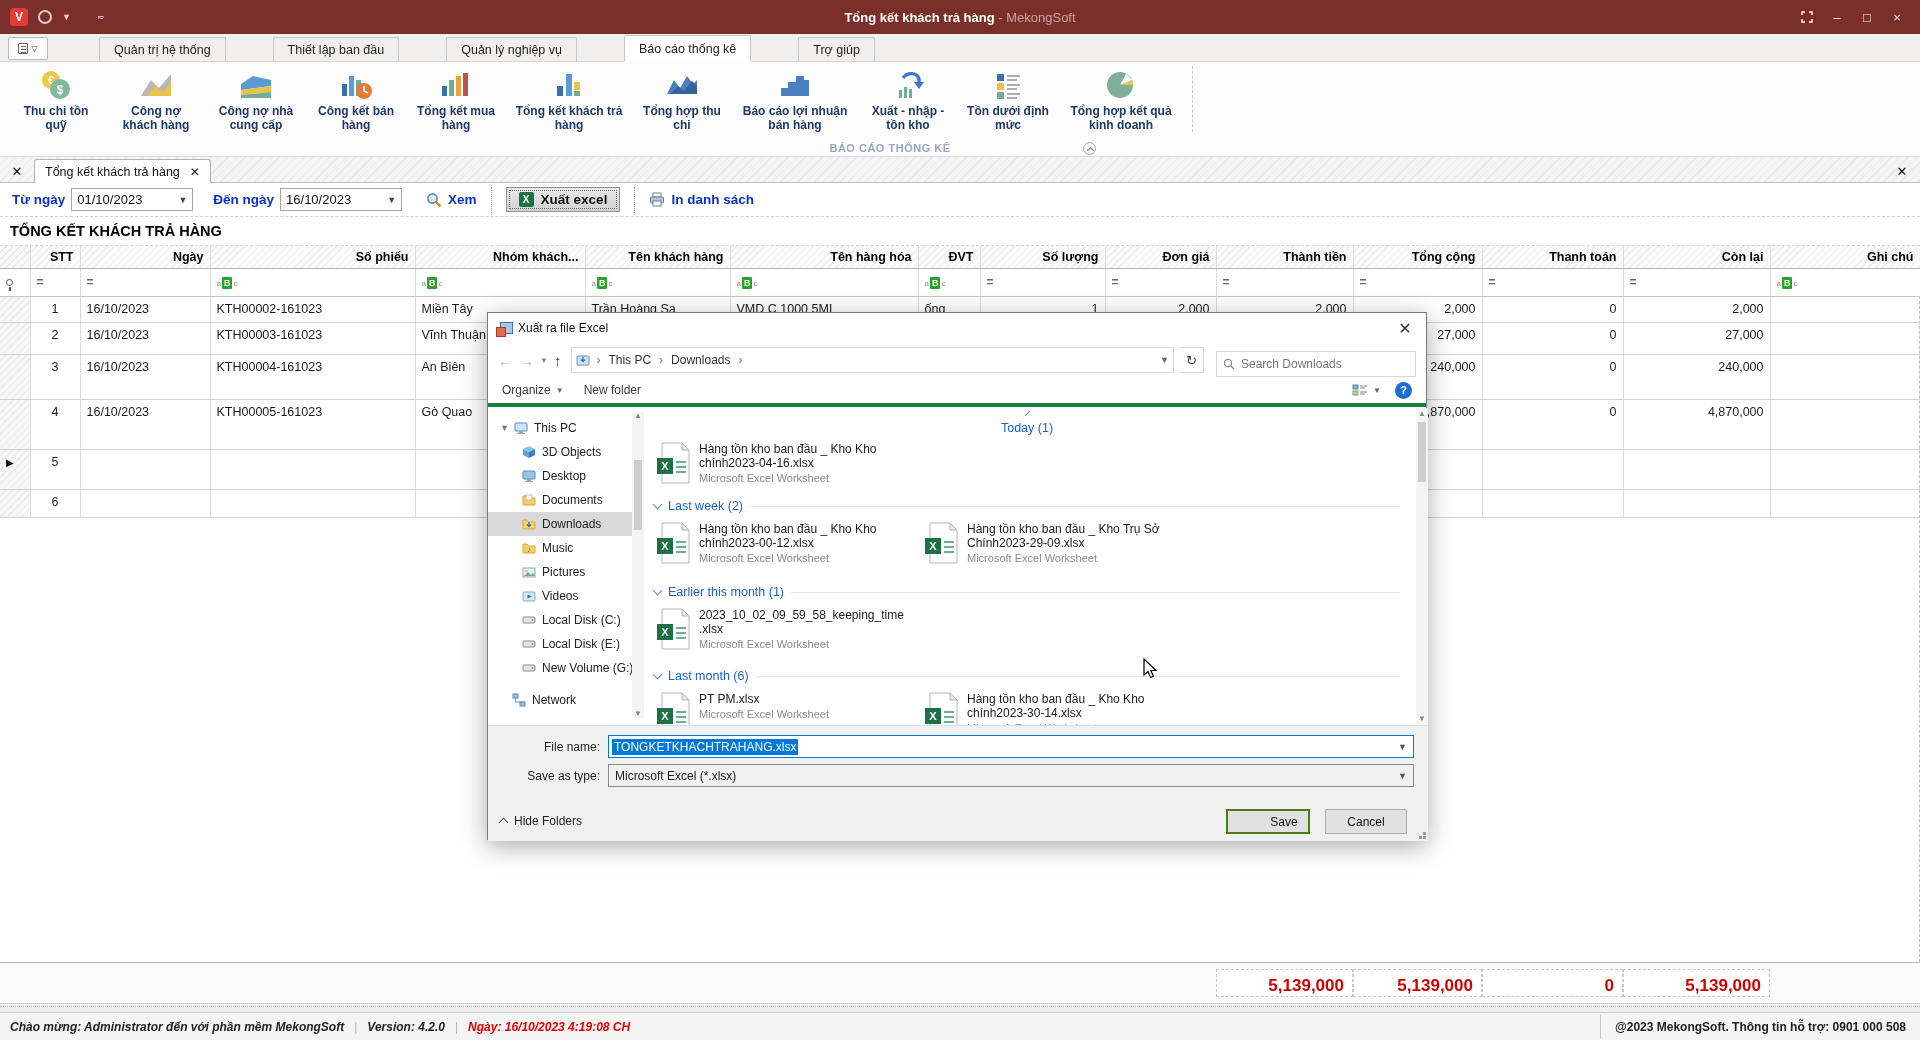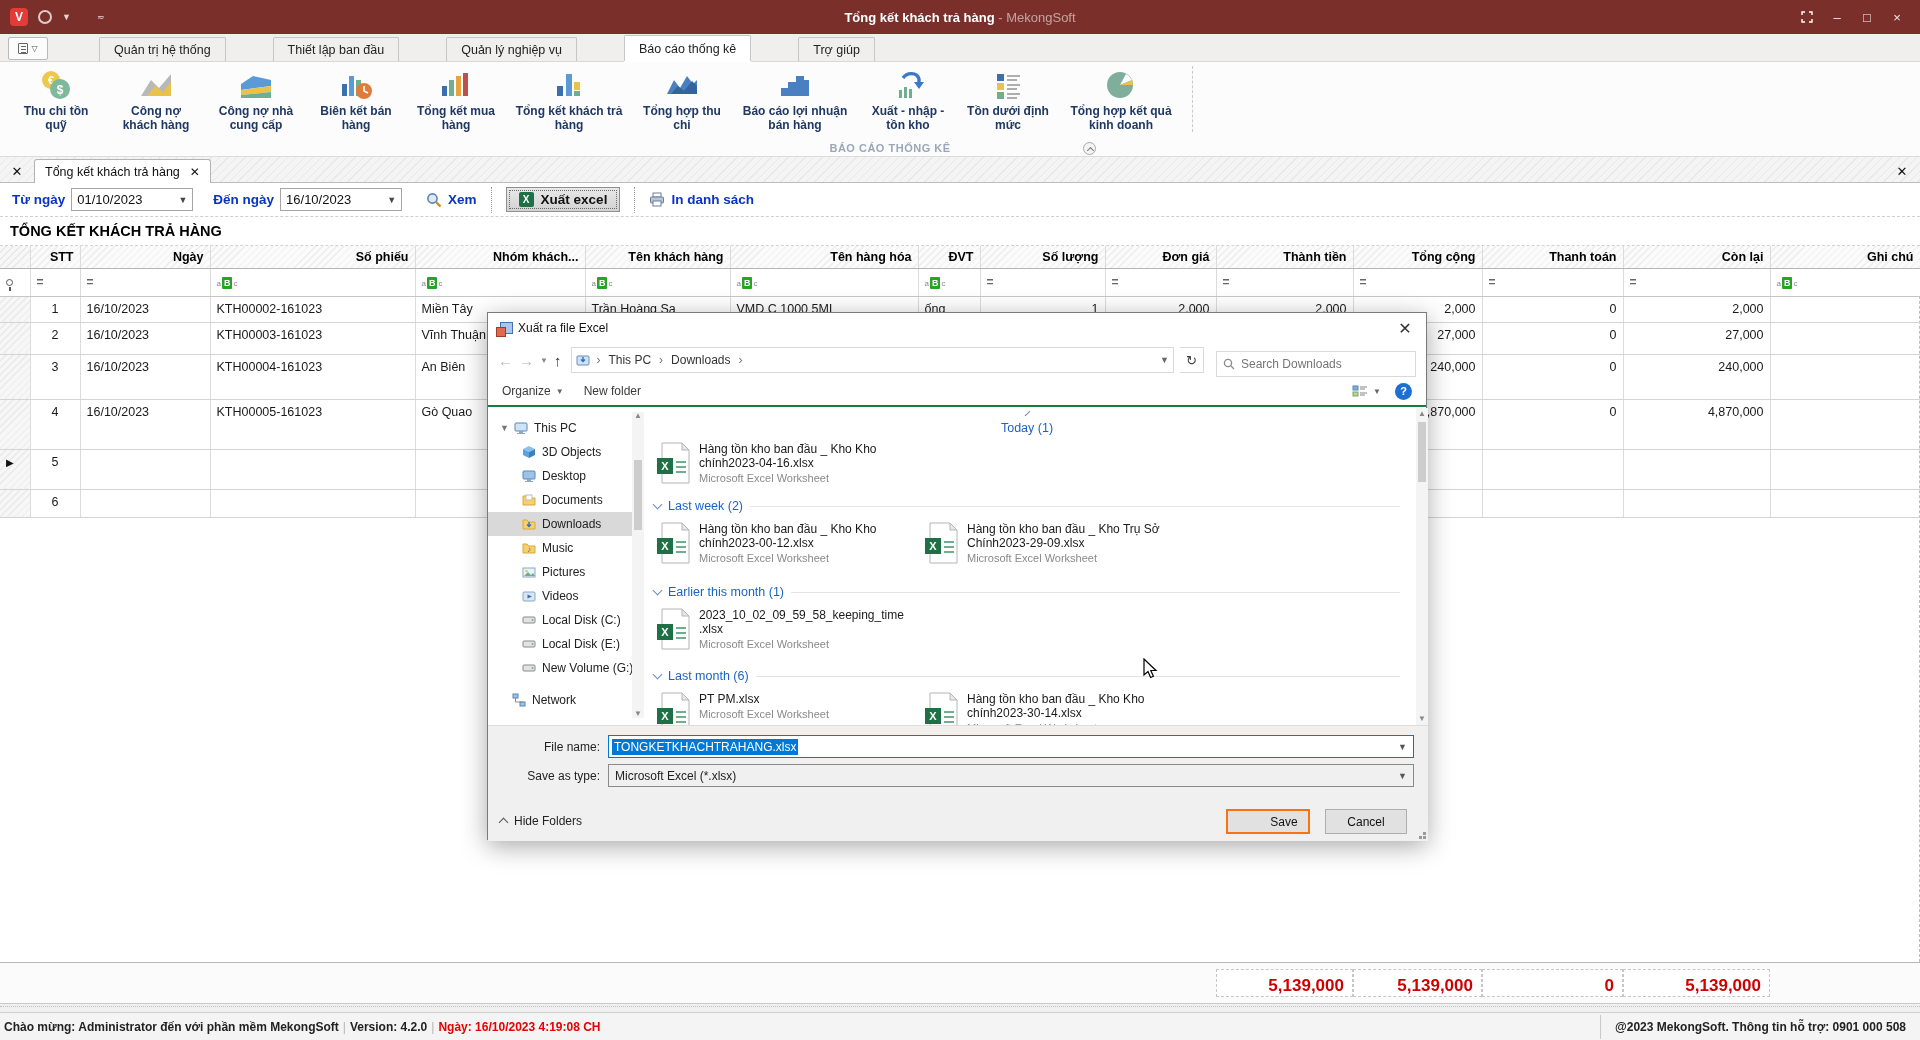--- a/index.html
+++ b/index.html
@@ -78,21 +78,21 @@
   .pin-ic { display:inline-block; width:7px; height:7px; border:1.5px solid #555; border-radius:50%; position:relative; }
   .pin-ic::after { content:""; position:absolute; left:2px; top:7px; width:1.5px; height:4px; background:#555; }
 
   
   .totals { position:absolute; left:0; top:962px; width:1920px; height:42px; background:#fbfbfb; border-top:1px solid #b9b9b9; border-bottom:1px solid #c9c9c9; }
   .tcell { position:absolute; top:6px; height:28px; border:1px dashed #c6c6c6; color:#cf0000; font-weight:bold; text-align:right; padding:6px 8px 0 0; font-size:17px; background:#fff; }
   .gapline { position:absolute; left:0; top:1006px; width:1920px; border-top:1px dotted #bfbfbf; }
 
   
   .statusbar { position:absolute; left:0; top:1012px; width:1920px; height:28px; background:#f4f4f4; border-top:1px solid #cfcfcf; display:flex; align-items:center; font-weight:bold; font-size:12px; color:#222; }
-  .sb-item { padding:0 4px; }
+  .sb-item { padding:0 10px;font-style:italic; }
   .sb-sep { color:#b5b5b5; font-weight:normal; }
   .sb-red { color:#e60000; }
   .sb-right { margin-left:auto; border-left:1px solid #c9c9c9; padding:5px 14px; }
 
   
   .dialog { position:absolute; left:487px; top:312px; width:940px; height:528px; background:#fff; border:1px solid #7a7a7a; box-shadow:0 6px 24px rgba(0,0,0,.35); z-index:10; }
   .dlg-title { height:30px; display:flex; align-items:center; padding:0 6px 0 8px; }
   .dlg-ico { width:15px; height:13px; position:relative; margin-right:7px; }
   .dlg-ico::before { content:""; position:absolute; left:4px; top:0; width:11px; height:10px; background:#aac6e8; border:1px solid #4472a8; }
   .dlg-ico::after { content:""; position:absolute; left:0; top:5px; width:8px; height:8px; background:#e06a4f; border:1px solid #9e3c24; }
@@ -102,21 +102,21 @@
   .nav-arrow { font-size:15px; color:#b5b5b5; }
   .nav-arrow.on { color:#3a3a3a; }
   .nav-drop { font-size:8px; color:#888; }
   .addrbar { display:flex; align-items:center; height:26px; border:1px solid #d9d9d9; flex:1; margin-left:4px; padding:0 4px; gap:6px; }
   .addrbar .crumb { color:#333; font-size:12px; padding:0 2px; }
   .addrbar .chev { color:#777; font-size:12px; }
   .addr-caret { margin-left:auto; font-size:9px; color:#666; }
   .refresh { width:24px; height:26px; border:1px solid #d9d9d9; border-left:none; display:flex; align-items:center; justify-content:center; color:#444; font-size:13px; }
   .searchbox { width:200px; height:26px; border:1px solid #d9d9d9; margin-left:6px; display:flex; align-items:center; padding:0 6px; gap:6px;margin-top:8px; }
   .searchbox input { border:none; outline:none; width:150px; font-size:12px; color:#333; font-family:inherit; }
-  .dlg-cmd { height:30px; display:flex; align-items:center; padding:0 14px; gap:20px; border-bottom:2px solid #15803d; }
+  .dlg-cmd { height:30px; display:flex; align-items:center; padding:0 14px; gap:20px; border-bottom:4px solid #15803d; }
   .cmd-link { font-size:12px; color:#3a3a3a; display:flex; align-items:center; gap:5px; }
   .cmd-right { margin-left:auto; display:flex; align-items:center; gap:14px; }
   .help-ic { width:17px; height:17px; background:#1d6fd1; border-radius:50%; color:#fff; font-size:11px; font-weight:bold; display:flex; align-items:center; justify-content:center; }
   .dlg-body { position:absolute; left:0; top:95px; width:940px; height:317px; display:flex; }
   .tree { width:156px; padding-top:8px; position:relative; }
   .titem { height:24px; display:flex; align-items:center; gap:6px; padding-left:24px; font-size:12px; color:#222; }
   .titem.child { padding-left:34px; }
   .titem.selected { background:#d9d9d9; }
   .titem .chev { font-size:9px; color:#777; margin-left:-12px; width:8px; }
   .titem svg { width:14px; height:14px; flex:none; }
@@ -137,21 +137,21 @@
   .frow { position:absolute; display:flex; align-items:center; }
   .flabel { width:112px; text-align:right; font-size:12px; color:#222; padding-right:8px; }
   .ffield { width:806px; height:23px; border:1px solid #0078d7; background:#fff; display:flex; align-items:center; justify-content:space-between; padding:0 6px 0 3px; }
   .ffield .seltext { background:#0078d7; color:#fff; font-size:12px; padding:1px 2px; }
   .ffield.gray { border:1px solid #8a8a8a; background:#f0f0f0; }
   .ffield.gray .plain { color:#222; font-size:12px; padding-left:3px; }
   .fcaret { font-size:9px; color:#555; }
   .hidefolders { position:absolute; left:12px; top:88px; display:flex; align-items:center; gap:7px; font-size:12px; color:#222; }
   .hf-chev { width:7px; height:7px; border-left:1.5px solid #555; border-top:1.5px solid #555; transform:rotate(45deg); margin-top:3px; }
   .dbtn { position:absolute; top:83px; height:25px; display:flex; align-items:center; justify-content:center; background:#e1e1e1; font-size:12px; color:#111; }
-  .dbtn.save { left:738px; width:84px; border:2px solid #f97316;padding-left:32px; }
+  .dbtn.save { left:738px; width:84px; border:2px solid #4d7c0f;padding-left:32px; }
   .dbtn.cancel { left:837px; width:82px; border:1px solid #adadad; }
   .grip { position:absolute; right:2px; bottom:2px; width:3px; height:3px; background:#9a9a9a; box-shadow:-4px 0 #9a9a9a, 0 -4px #9a9a9a; }
 
   .cursor { position:absolute; left:1143px; top:658px; z-index:50; }
 </style>
 </head>
 <body>
 
 <div class="app">
 
@@ -213,21 +213,21 @@
       <span class="rlabel">Công nợ nhà cung cấp</span>
     </div>
     <div class="ritem">
       <svg viewBox="0 0 34 34">
           <rect x="3" y="16" width="5" height="12" fill="#3a6fb0"></rect>
           <rect x="10" y="8" width="5" height="20" fill="#5b9bd5"></rect>
           <rect x="17" y="12" width="5" height="16" fill="#6fae8f"></rect>
           <circle cx="25" cy="23" r="8" fill="#e07b39"></circle>
           <path d="M25 18v5l4 2" stroke="#fff" stroke-width="1.6" fill="none"></path>
         </svg>
-      <span class="rlabel">Biên kết bán hàng</span>
+      <span class="rlabel">Công kết bán hàng</span>
     </div>
     <div class="ritem">
       <svg viewBox="0 0 34 34">
           <rect x="3" y="18" width="5" height="10" fill="#3a6fb0"></rect>
           <rect x="10" y="12" width="5" height="16" fill="#6fae8f"></rect>
           <rect x="17" y="8" width="5" height="20" fill="#e8a33d"></rect>
           <rect x="24" y="5" width="5" height="23" fill="#c0504d"></rect>
         </svg>
       <span class="rlabel">Tổng kết mua hàng</span>
     </div>

